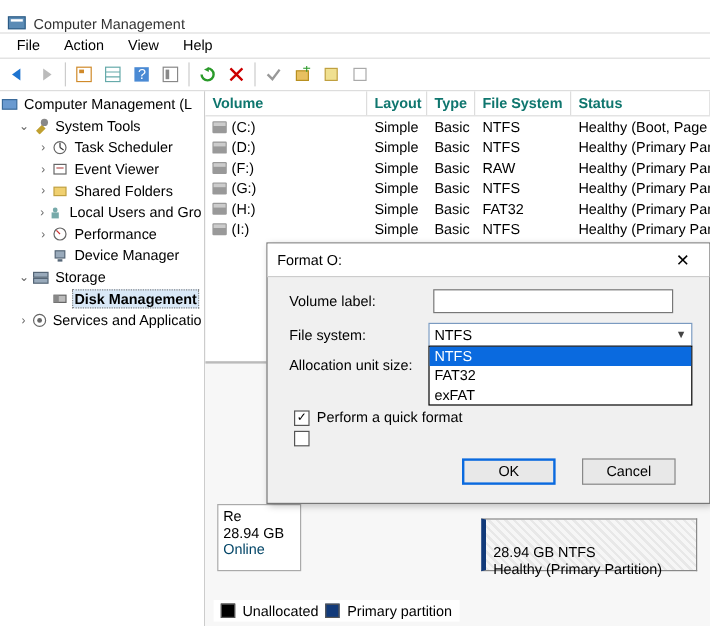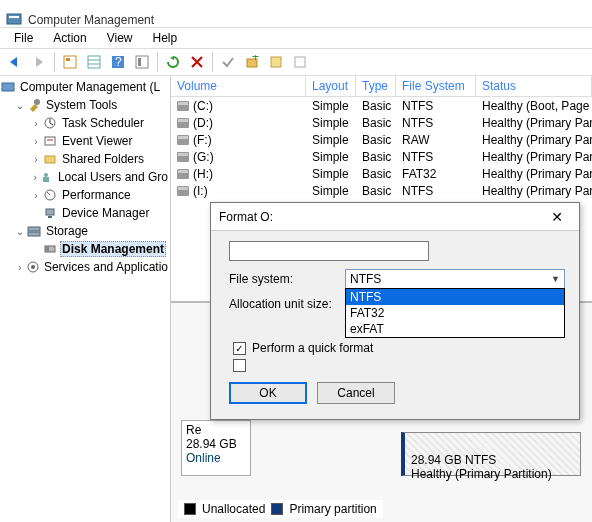--- a/index.html
+++ b/index.html
@@ -32,21 +32,21 @@
 .ticon { width: 16px; height: 16px; margin-right: 2px; display: inline-flex; align-items: center; justify-content: center; }
 .tlabel { padding: 0 2px; }
 .node.selected .tlabel { background: #d9e8f7; border: 1px dotted #888; padding: 0 1px; font-weight: bold; }
 .indent1 > .node { padding-left: 0px; }
 .indent2 > .node { padding-left: 14px; }
 .indent3 > .node { padding-left: 30px; }
 
 
 .vol-table { flex: 0 0 auto; }
 .vol-header { display: flex; background: #fff; border-bottom: 1px solid #ddd; }
-.vh { border-right: 1px solid #ddd; padding: 3px 6px; font-weight: normal; color: #3b82f6; white-space: nowrap; overflow: hidden; }
+.vh { border-right: 1px solid #ddd; padding: 3px 6px; font-weight: bold; color: #0f766e; white-space: nowrap; overflow: hidden; }
 .vh.vol { width: 135px; }
 .vh.lay { width: 50px; }
 .vh.typ { width: 40px; }
 .vh.fs  { width: 80px; }
 .vh.st  { flex: 1; }
 .vol-rows { }
 .vrow { display: flex; height: 17px; align-items: center; }
 .vc { padding: 0 6px; white-space: nowrap; overflow: hidden; }
 .vc.vol { width: 135px; display: flex; align-items: center; gap: 4px; }
 .vc.lay { width: 50px; }
@@ -62,38 +62,38 @@
 .disk-info .state { color: #046; }
 .part-box { position: absolute; left: 230px; bottom: 46px; width: 180px; height: 44px; background: repeating-linear-gradient(45deg,#e8e8e8,#e8e8e8 2px,#f6f6f6 2px,#f6f6f6 5px); border: 1px solid #888; border-left: 4px solid #123a7a; padding: 20px 6px; line-height: 14px; }
 
 
 .legend { position: absolute; left: 178px; bottom: 4px; display: flex; align-items: center; gap: 6px; background: #fff; padding: 2px 6px; }
 .lg-sq { width: 12px; height: 12px; border: 1px solid #555; }
 .lg-sq.black { background: #000; }
 .lg-sq.blue { background: #123a7a; }
 
 
-.dialog { position: absolute; left: 210px; top: 202px; width: 370px; height: 218px; background: #f0f0f0; border: 1px solid #777; box-shadow: 2px 2px 6px rgba(0,0,0,.25); }
+.dialog { position: absolute; left: 222px; top: 202px; width: 370px; height: 218px; background: #f0f0f0; border: 1px solid #777; box-shadow: 2px 2px 6px rgba(0,0,0,.25); }
 .dlg-title { height: 28px; display: flex; align-items: center; padding: 0 8px; background: #fff; border-bottom: 1px solid #ccc; }
 .dlg-title .t { flex: 1; }
 .dlg-close { width: 28px; height: 22px; display: inline-flex; align-items: center; justify-content: center; font-size: 14px; }
 .dlg-body { padding: 10px 14px 8px 18px; }
 .frow { display: flex; align-items: center; margin-bottom: 8px; }
 .frow .lbl { width: 120px; }
 .frow .ctl { flex: 1; position: relative; }
 .txtbox { width: 200px; height: 20px; border: 1px solid #777; background: #fff; padding: 0 3px; }
 .combo { width: 220px; height: 20px; border: 1px solid #7a9ac0; background: #fff; display: flex; align-items: center; padding: 0 4px; position: relative; }
 .combo .val { flex: 1; color: #000; }
 .combo .arrow { font-size: 9px; color: #444; }
 .dropdown { position: absolute; left: 0; top: 19px; width: 220px; border: 1px solid #000; background: #fff; z-index: 5; }
 .dropdown .opt { padding: 1px 4px; }
 .dropdown .opt.sel { background: #0a6adf; color: #fff; }
 .chk { display: flex; align-items: center; gap: 6px; margin: 4px 0 4px 4px; }
 .chkbox { width: 13px; height: 13px; border: 1px solid #555; background: #fff; display: inline-flex; align-items: center; justify-content: center; font-size: 10px; }
-.dlg-buttons { display: flex; gap: 10px; padding: 6px 14px 0 0; }
+.dlg-buttons { display: flex; justify-content: flex-end; gap: 22px; padding: 6px 14px 0 0; }
 .btn { width: 78px; height: 22px; border: 1px solid #888; background: #e8e8e8; display: inline-flex; align-items: center; justify-content: center; }
 .btn.default { border: 2px solid #0a6adf; }
 </style>
 </head>
 <body>
 
 <div class="titlebar">
   <span class="icon">
     <svg width="16" height="16">
         <rect x="1" y="3" width="14" height="10" fill="#5b8bb5" stroke="#2a5a85"></rect>
@@ -463,20 +463,21 @@
   <span>Primary partition</span>
 </div>
 
 <div class="dialog">
   <div class="dlg-title">
     <span class="t">Format O:</span>
     <span class="dlg-close">✕</span>
   </div>
   <div class="dlg-body">
     <div class="frow">
+      <div class="lbl">Volume label:</div>
       <div class="ctl"><input class="txtbox" value="" style=""></div>
     </div>
     <div class="frow">
       <div class="lbl">File system:</div>
       <div class="ctl">
         <div class="combo">
           <span class="val">NTFS</span>
           <span class="arrow">▼</span>
         </div>
         <div class="dropdown">

